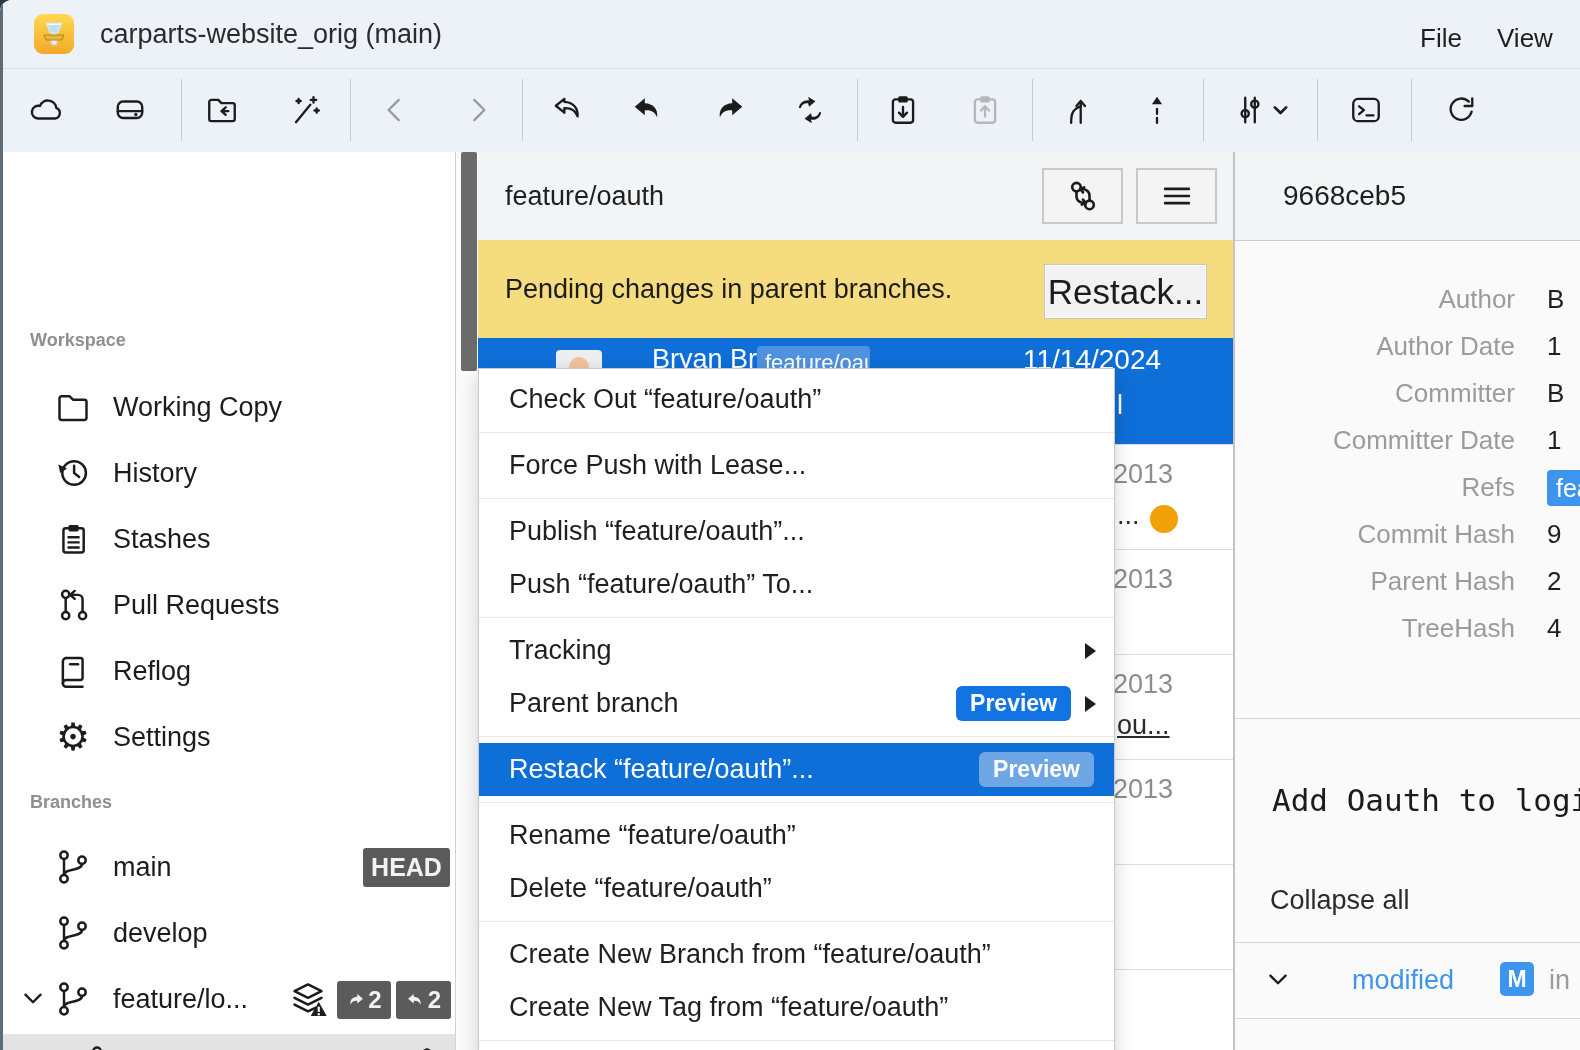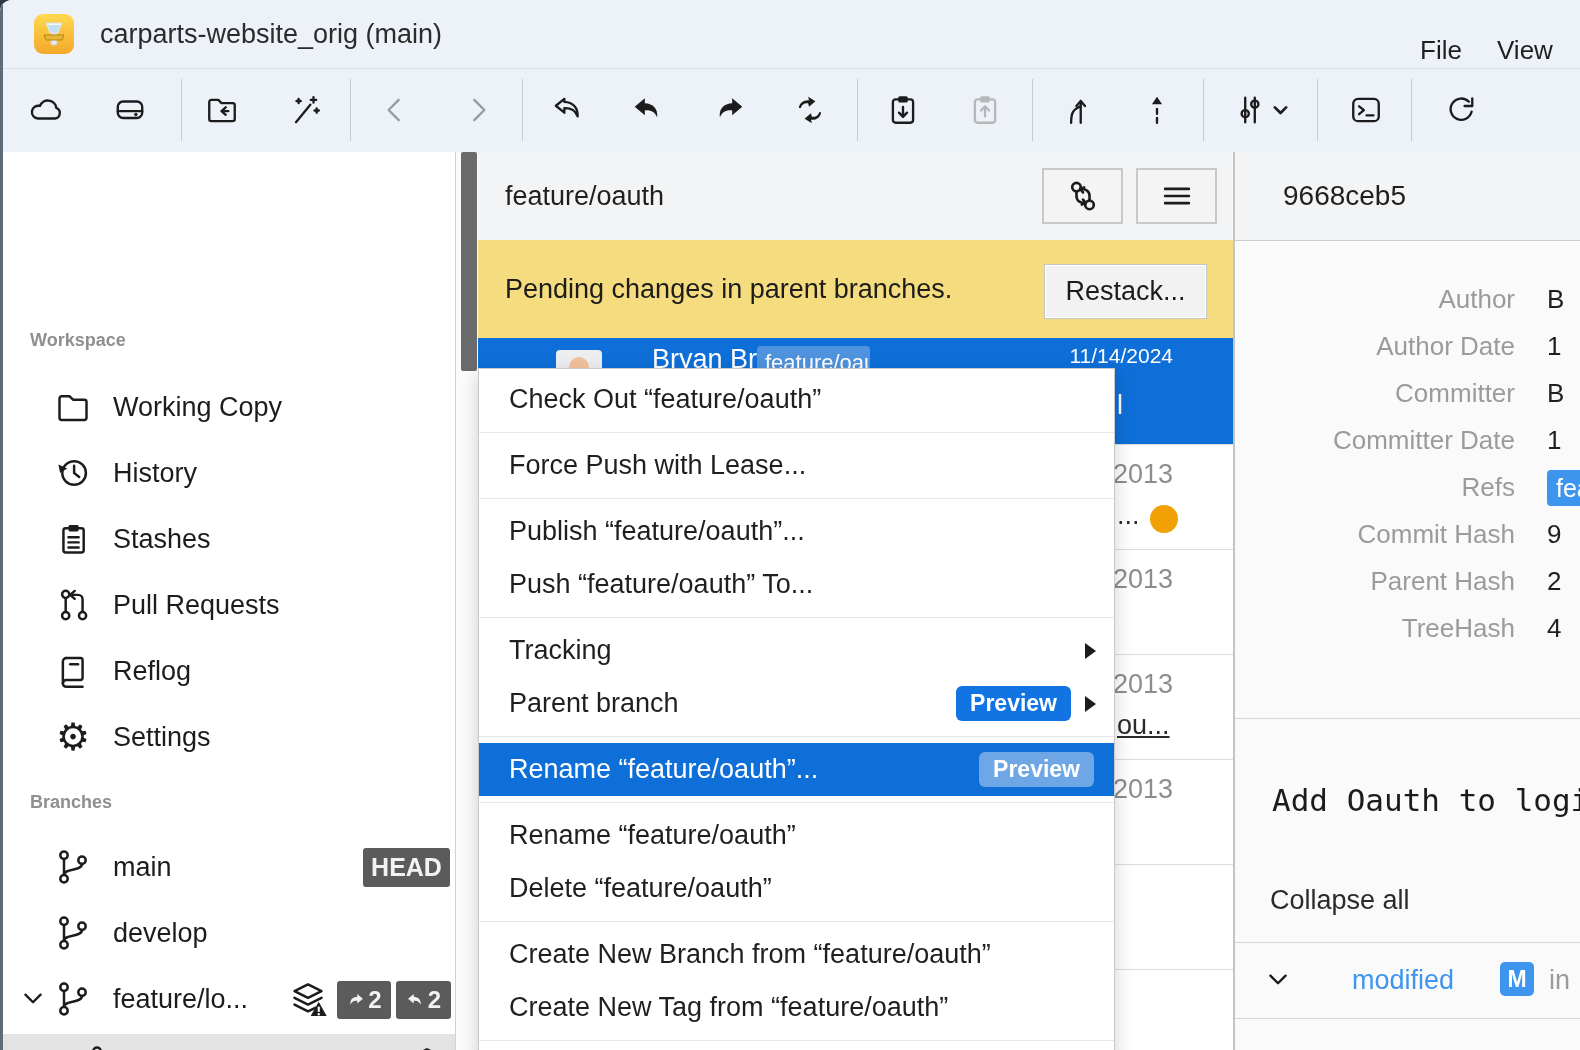--- a/index.html
+++ b/index.html
@@ -12,21 +12,21 @@
   
   .icon svg *{stroke:#1c1c1c;fill:none;stroke-width:2.2;stroke-linecap:round;stroke-linejoin:round;}
   .icon svg .f{fill:#1c1c1c;stroke:none;}
   .icon svg .wf{fill:#ffffff;stroke:none;}
   .icon.gray svg *{stroke:#979ba1;}
   .icon.disabled svg *{stroke:#b7b7b7;}
   .icon.disabled svg .f{fill:#b7b7b7;stroke:none;}
   
   .titlebar{left:0;top:0;width:1580px;height:68px;background:#edf2f9;border-bottom:1px solid #d9dee5;}
   .apptitle{left:100px;top:0;height:68px;font-size:27px;color:#2b2b2b;}
-  .menuitem{top:16px;height:68px;font-size:26px;color:#1f1f1f;}
+  .menuitem{top:4px;height:68px;font-size:26px;color:#1f1f1f;}
   
   .toolbar{left:0;top:69px;width:1580px;height:83px;background:#edf2f9;border-bottom:1px solid #c8cdd4;}
   .tbtn{top:10px;width:62px;height:62px;display:flex;align-items:center;justify-content:center;}
   .tsep{top:10px;width:1px;height:62px;background:#c6cbd2;}
   
   .sidebar{left:0;top:152px;width:455px;height:898px;background:#ffffff;border-right:1px solid #d2d2d2;overflow:hidden;}
   .leftedge{left:0;top:0;width:3px;height:1050px;background:#5f6b77;}
   .sechead{left:30px;width:380px;height:40px;font-size:18px;font-weight:bold;color:#8f8f8f;}
   .siderow{left:0;width:455px;height:66px;}
   .sideicon{left:54px;top:14px;width:38px;height:38px;display:flex;align-items:center;justify-content:center;}
@@ -36,21 +36,21 @@
   
   .scrollstrip{left:456px;top:152px;width:22px;height:898px;background:#fbfbfb;}
   .scrollthumb{left:5px;top:0;width:16px;height:219px;background:#6b6b6b;border-radius:2px;}
   
   .midpanel{left:478px;top:152px;width:755px;height:898px;background:#ffffff;border-right:2px solid #c4c4c4;overflow:hidden;}
   .midheader{left:0;top:0;width:755px;height:88px;background:#f3f4f5;border-bottom:1px solid #cccccc;}
   .midtitle{left:27px;top:0;height:88px;font-size:27px;color:#1f1f1f;}
   .hbtn{top:16px;width:81px;height:56px;background:#f4f4f4;border:2px solid #c9c9c9;display:flex;align-items:center;justify-content:center;box-sizing:border-box;}
   .banner{left:0;top:88px;width:755px;height:125px;background:#f5dc7e;}
   .bannertext{left:27px;top:0;height:98px;font-size:27px;color:#1c1c1c;}
-  .restackbtn{left:567px;top:25px;width:161px;height:53px;background:#f2f2f2;border:1px solid #ffffff;outline:1px solid #c6c6c6;font-size:27px;color:#1c1c1c;display:flex;align-items:center;justify-content:center;box-sizing:border-box;}
+  .restackbtn{left:567px;top:25px;width:161px;height:53px;background:#f2f2f2;border:1px solid #ffffff;outline:1px solid #c6c6c6;font-size:35px;color:#1c1c1c;display:flex;align-items:center;justify-content:center;box-sizing:border-box;}
   .commitrow{left:0;width:755px;height:105px;background:#ffffff;border-top:1px solid #dcdcdc;}
   .commitrow.first{height:106px;background:#0e6fd8;border-top:none;}
   .cdate{font-size:27px;color:#8d8d8d;}
   .cfrag{font-size:27px;color:#2b2b2b;}
   
   .ctxmenu{left:478px;top:368px;width:637px;height:700px;background:#ffffff;border:1px solid #c9c9c9;box-shadow:0 6px 18px rgba(0,0,0,.18);box-sizing:border-box;padding-top:4px;z-index:50;}
   .mi{height:53px;display:flex;align-items:center;padding:0 18px 0 30px;font-size:27px;color:#1f1f1f;}
   .mi .lab{flex:1 1 auto;white-space:nowrap;overflow:hidden;}
   .msep{height:1px;background:#e7e7e7;margin:6px 0;}
   .mi.hl{background:#0e6fd8;color:#ffffff;}
@@ -385,21 +385,21 @@
 
     <div class="abs commitrow first" style="top:186px;">
       <div class="abs" style="left:78px;top:12px;width:46px;height:46px;background:#eceef0;border-radius:4px;overflow:hidden;">
         <svg width="46" height="46" viewBox="0 0 46 46">
             <circle cx="23" cy="17" r="10" fill="#f2c29c"></circle>
             <path d="M5 46c2-12 10-16 18-16s16 4 18 16z" fill="#f2c29c"></path>
           </svg>
       </div>
       <div class="abs" style="left:174px;top:6px;font-size:27px;color:#ffffff;white-space:nowrap;">Bryan Brito</div>
       <div class="abs" style="left:279px;top:8px;width:113px;height:34px;background:#4f93de;border-radius:4px;color:#ffffff;font-size:22px;display:flex;align-items:center;padding-left:8px;box-sizing:border-box;overflow:hidden;white-space:nowrap;">feature/oauth</div>
-      <div class="abs" style="left:545px;top:6px;width:150px;text-align:right;font-size:21px;color:#ffffff;">11/14/2024</div>
+      <div class="abs" style="left:545px;top:6px;width:150px;font-size:28px;color:#ffffff;">11/14/2024</div>
       <div class="abs" style="left:639px;top:52px;font-size:27px;color:#ffffff;">l</div>
     </div>
     <div class="abs commitrow" style="top:292px;">
       <div class="abs cdate" style="left:545px;top:14px;width:150px;text-align:right;">2013</div>
       <div class="abs cfrag" style="left:639px;top:55px;">...</div>
       <div class="abs" style="left:672px;top:60px;width:28px;height:28px;border-radius:50%;background:#f1a106;"></div>
     </div>
     <div class="abs commitrow" style="top:397px;">
       <div class="abs cdate" style="left:545px;top:14px;width:150px;text-align:right;">2013</div>
     </div>
@@ -490,21 +490,21 @@
       <span class="lab">Tracking</span>
       <span class="marrow"></span>
     </div>
     <div class="mi">
       <span class="lab">Parent branch</span>
       <span class="pbadge">Preview</span>
       <span class="marrow"></span>
     </div>
     <div class="msep"></div>
     <div class="mi hl">
-      <span class="lab">Rename “feature/oauth”...</span>
+      <span class="lab">Restack “feature/oauth”...</span>
       <span class="pbadge lt" style="margin-right:2px;">Preview</span>
     </div>
     <div class="msep"></div>
     <div class="mi">
       <span class="lab">Rename “feature/oauth”</span>
     </div>
     <div class="mi">
       <span class="lab">Delete “feature/oauth”</span>
     </div>
     <div class="msep"></div>

